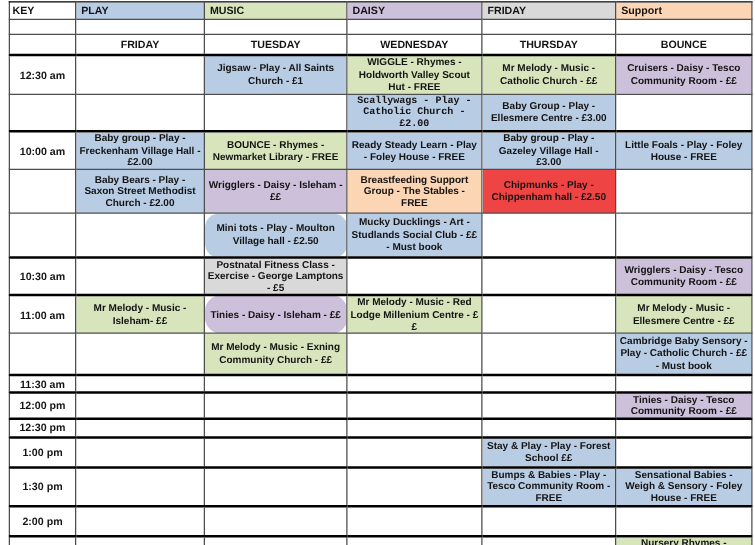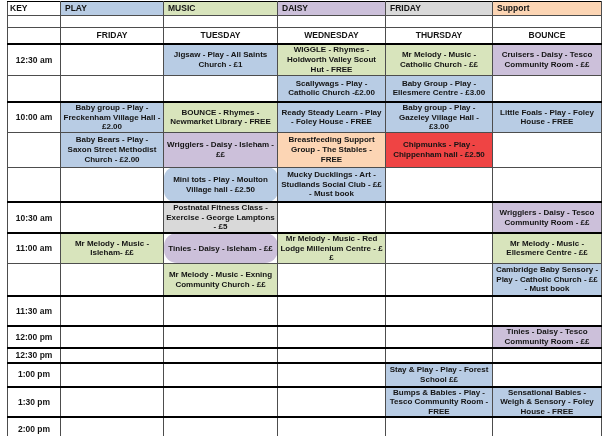--- a/index.html
+++ b/index.html
@@ -106,21 +106,21 @@
           <td></td>
           <td style="background: rgb(184, 204, 228);">Jigsaw - Play - All Saints Church - £1</td>
           <td style="background: rgb(216, 228, 188);">WIGGLE - Rhymes - Holdworth Valley Scout Hut - FREE</td>
           <td style="background: rgb(216, 228, 188);">Mr Melody - Music - Catholic Church - ££</td>
           <td style="background: rgb(204, 192, 218);">Cruisers - Daisy - Tesco Community Room - ££</td>
         </tr>
         <tr style="height: 27px;">
           <td class="time-cell"></td>
           <td></td>
           <td></td>
-          <td style="background: rgb(184, 204, 228);">Scallywags - Play - Catholic Church -£2.00</td>
+          <td style="background: rgb(184, 204, 228); font-family: Liberation Mono, monospace;">Scallywags - Play - Catholic Church -£2.00</td>
           <td style="background: rgb(184, 204, 228);">Baby Group - Play - Ellesmere Centre - £3.00</td>
           <td></td>
         </tr>
         <tr class="time-start" style="height: 30px;">
           <td class="time-cell">10:00 am</td>
           <td style="background: rgb(184, 204, 228);">Baby group - Play - Freckenham Village Hall - £2.00</td>
           <td style="background: rgb(216, 228, 188);">BOUNCE - Rhymes - Newmarket Library - FREE</td>
           <td style="background: rgb(184, 204, 228);">Ready Steady Learn - Play - Foley House - FREE</td>
           <td style="background: rgb(184, 204, 228);">Baby group - Play - Gazeley Village Hall - £3.00</td>
           <td style="background: rgb(184, 204, 228);">Little Foals - Play - Foley House - FREE</td>
@@ -158,21 +158,21 @@
           <td style="background: rgb(216, 228, 188);">Mr Melody - Music - Ellesmere Centre - ££</td>
         </tr>
         <tr style="height: 33px;">
           <td class="time-cell"></td>
           <td></td>
           <td style="background: rgb(216, 228, 188);">Mr Melody - Music - Exning Community Church - ££</td>
           <td></td>
           <td></td>
           <td style="background: rgb(184, 204, 228);">Cambridge Baby Sensory - Play - Catholic Church - ££  - Must book</td>
         </tr>
-        <tr class="time-start" style="height: 30px;">
+        <tr class="time-start" style="height: 14px;">
           <td class="time-cell">11:30 am</td>
           <td></td>
           <td></td>
           <td></td>
           <td></td>
           <td></td>
         </tr>
         <tr class="time-start" style="height: 20px;">
           <td class="time-cell">12:00 pm</td>
           <td></td>

